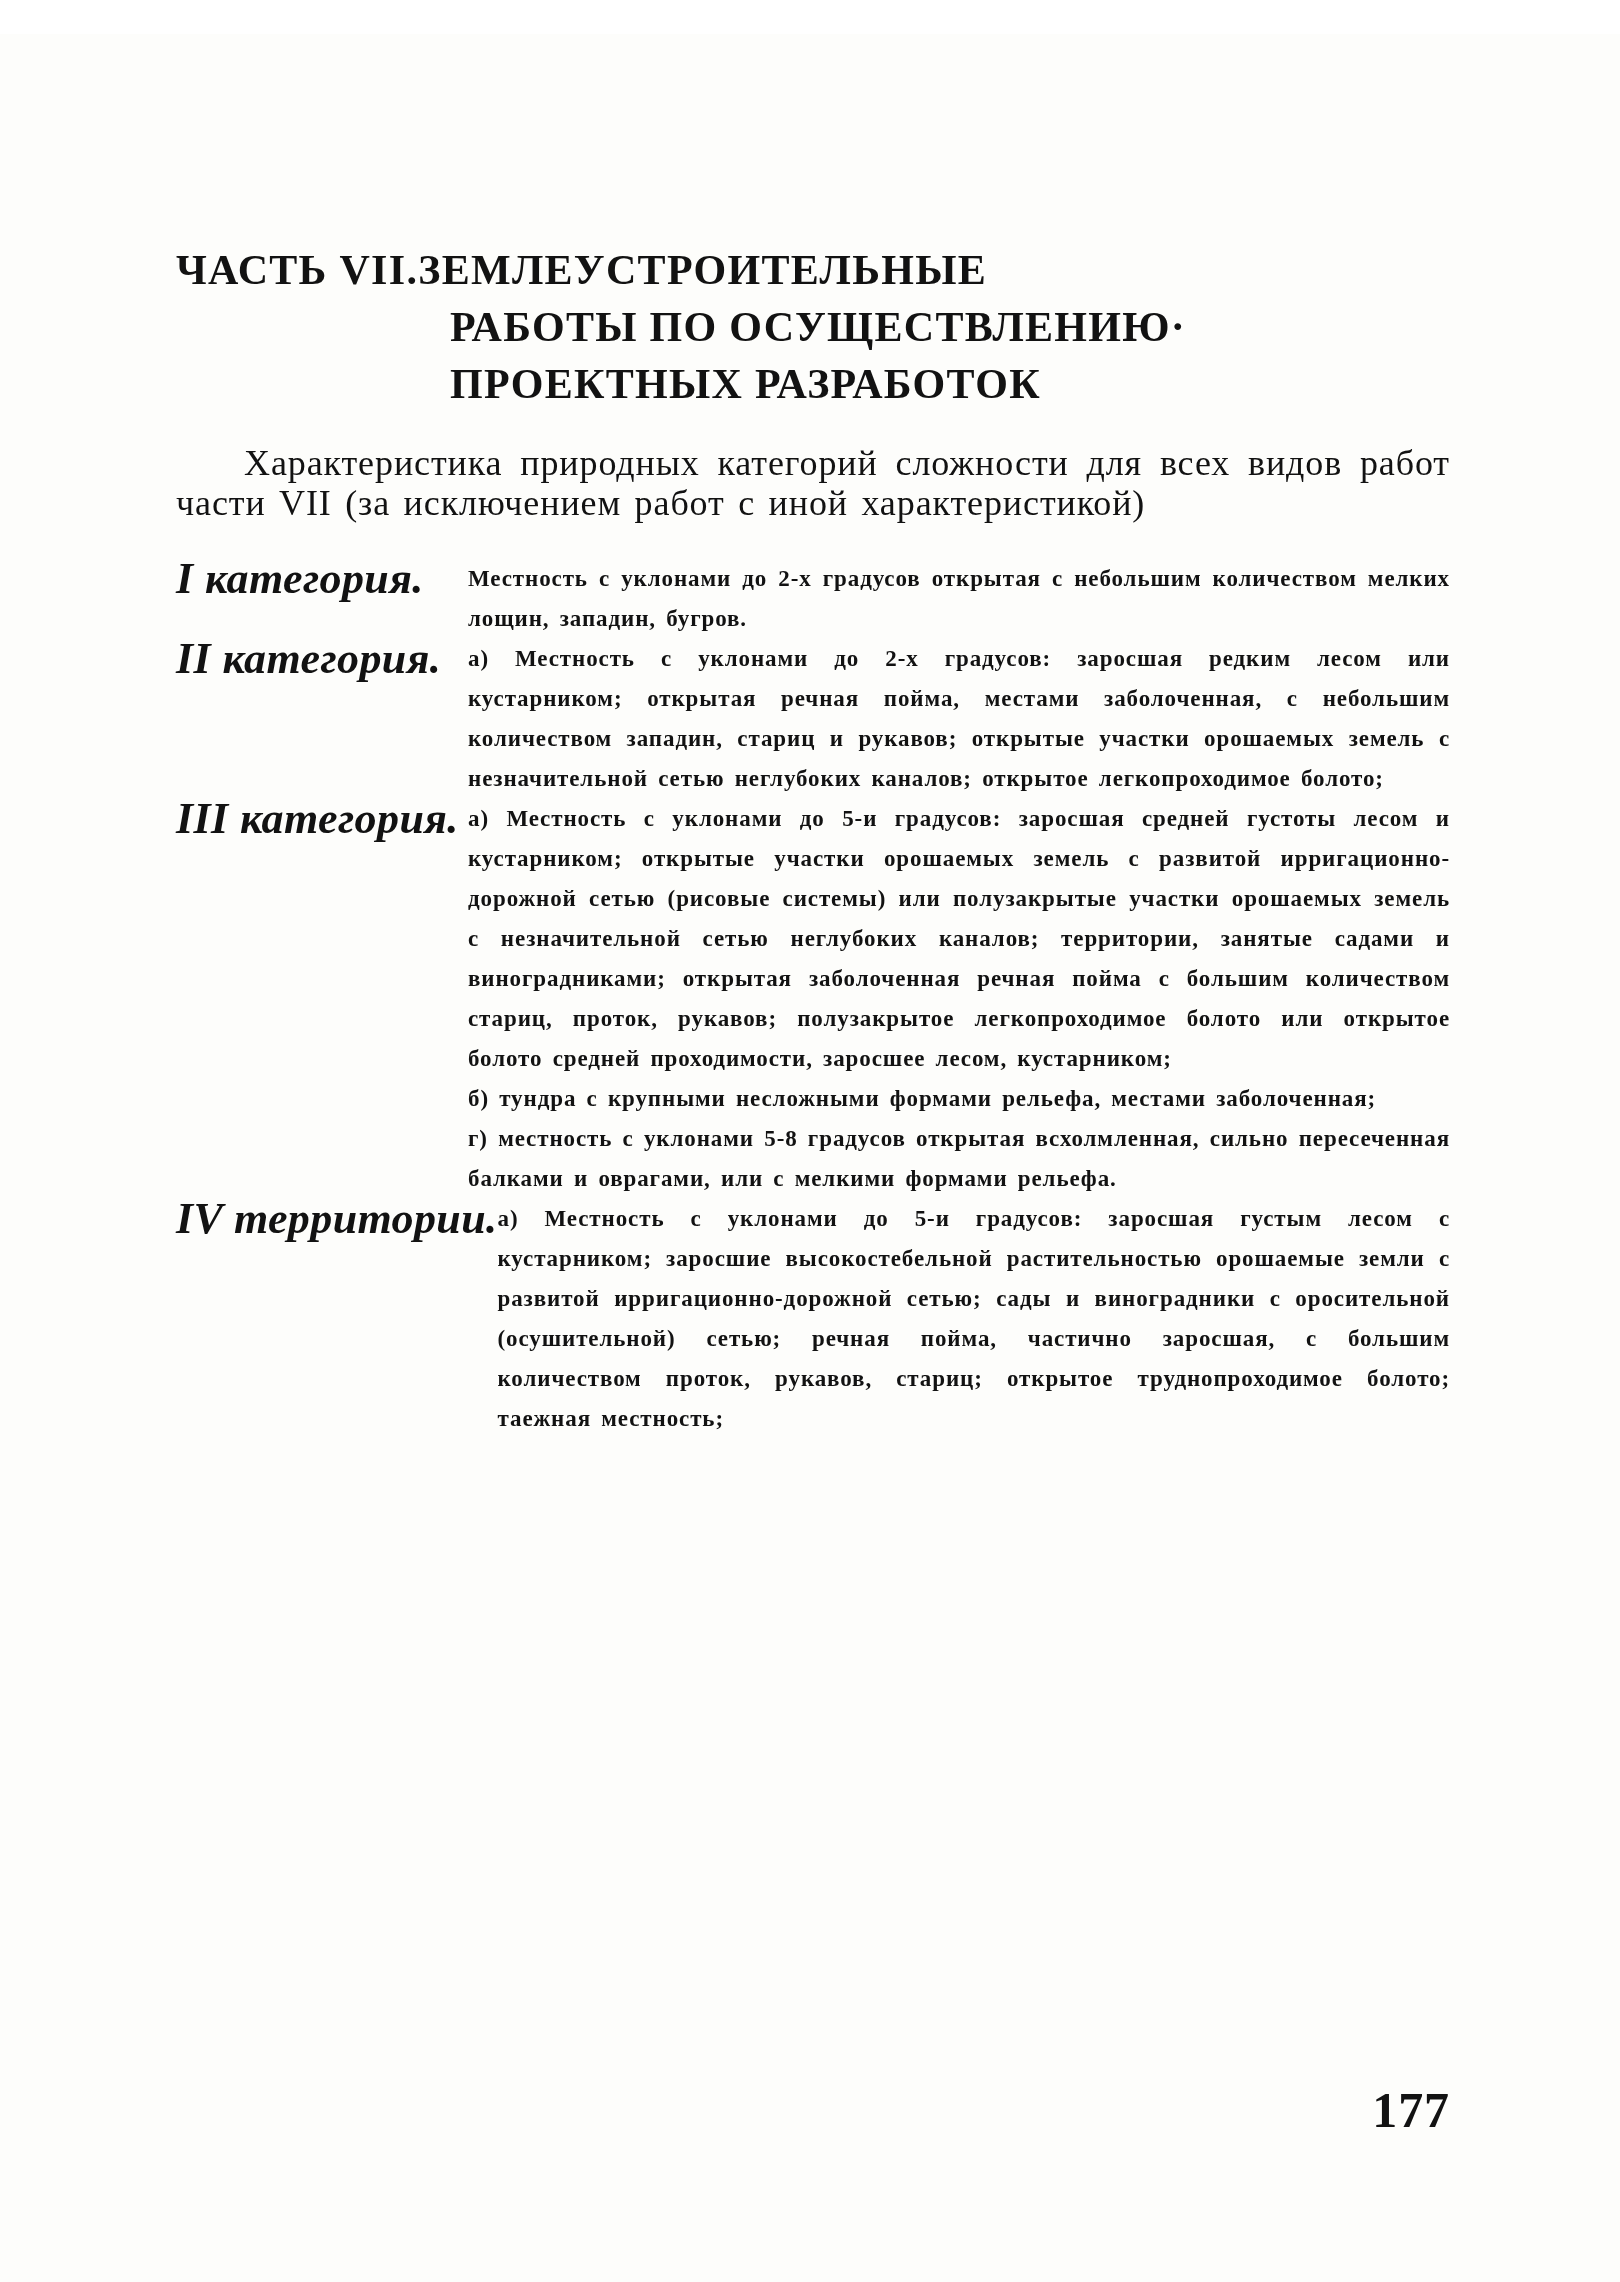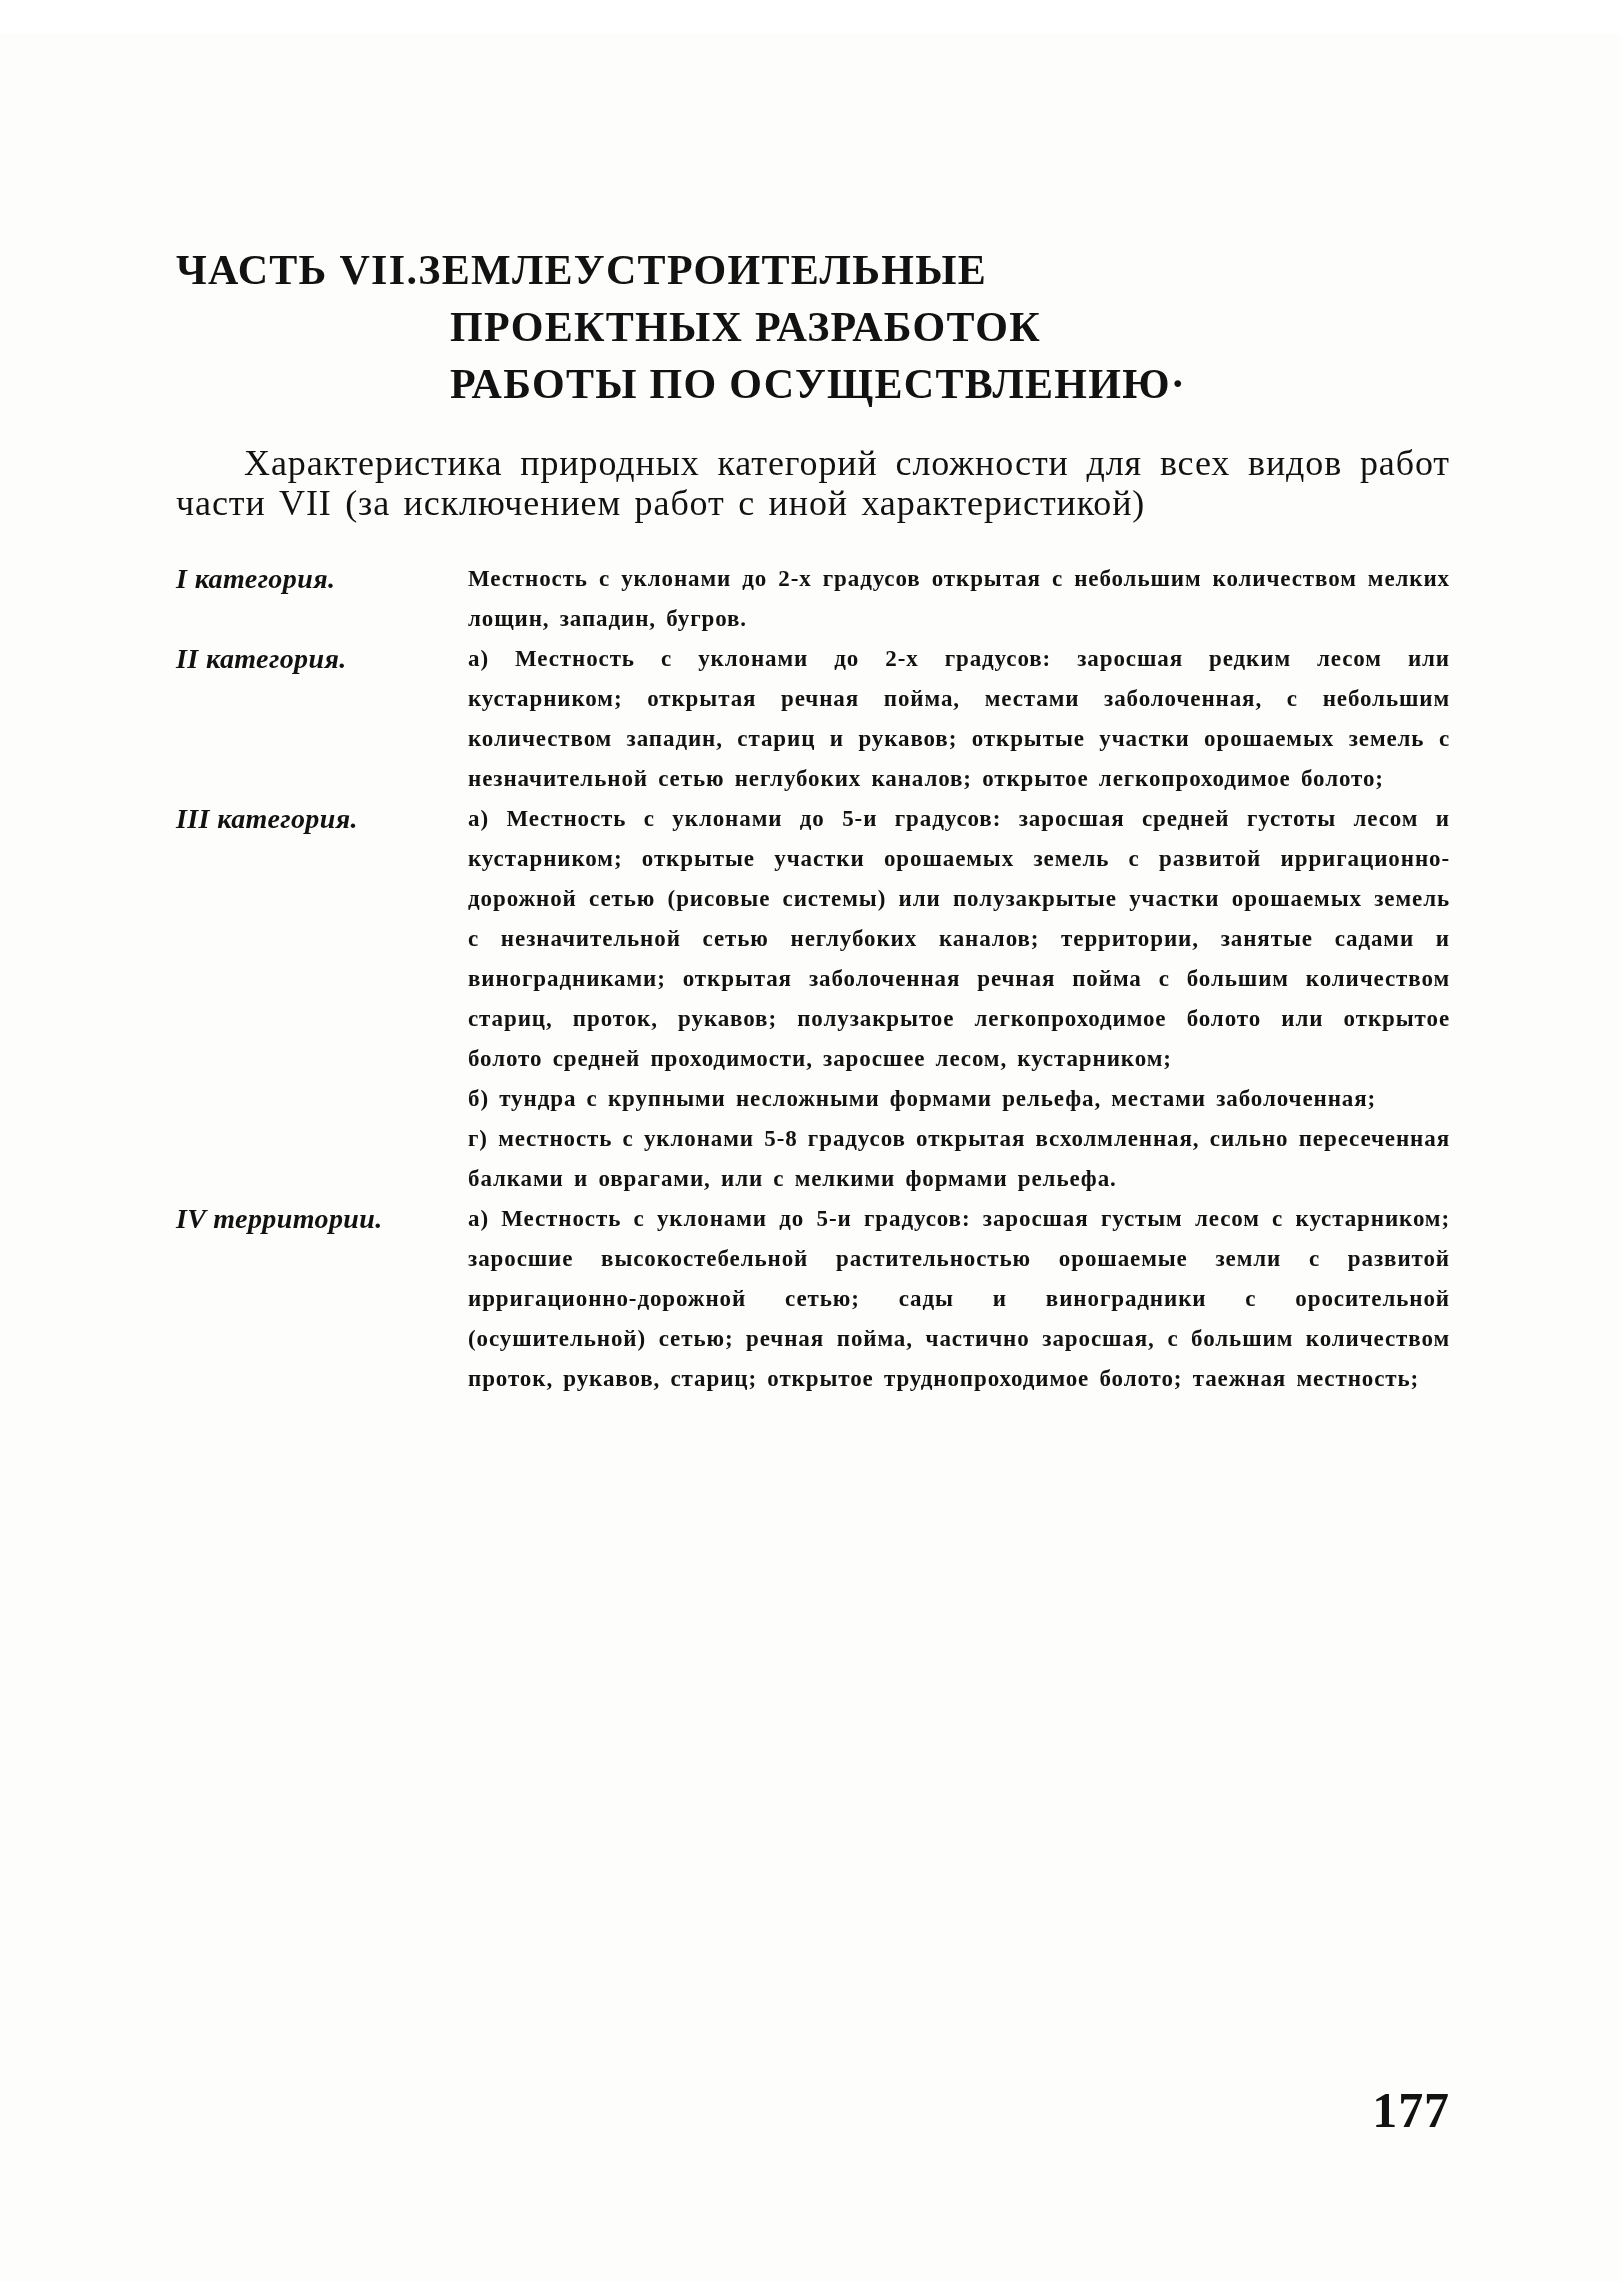--- a/index.html
+++ b/index.html
@@ -44,21 +44,21 @@
   }
 
   .categories { margin-top: 1.8px; }
 
   .cat-row { display: flex; align-items: flex-start; }
 
   .cat-label {
     flex: 0 0 292px;
     font-style: italic;
     font-weight: 700;
-    font-size: 28px;
+    font-size: 44px;
     line-height: 40px;
     letter-spacing: 0.4px;
     white-space: nowrap;
   }
 
   .cat-body { flex: 1 1 auto; min-width: 0; }
 
   .cat-body p {
     margin: 0;
     font-weight: 700;
@@ -81,22 +81,22 @@
   }
 </style>
 </head>
 <body>
 
 <div class="page">
   <div class="content">
 
     <div class="title">
       <div class="title-line">ЧАСТЬ VII.ЗЕМЛЕУСТРОИТЕЛЬНЫЕ</div>
+      <div class="title-line title-cont">РАБОТЫ ПО ОСУЩЕСТВЛЕНИЮ·</div>
       <div class="title-line title-cont">ПРОЕКТНЫХ РАЗРАБОТОК</div>
-      <div class="title-line title-cont">РАБОТЫ ПО ОСУЩЕСТВЛЕНИЮ·</div>
     </div>
 
     <p class="intro">Характеристика природных категорий сложности для всех видов работ части VII (за исключением работ с иной характеристикой)</p>
 
     <div class="categories">
 
       <div class="cat-row">
         <div class="cat-label">I категория.</div>
         <div class="cat-body">
           <p>Местность с уклонами до 2-х градусов открытая с небольшим количеством мелких лощин, западин, бугров.</p>

